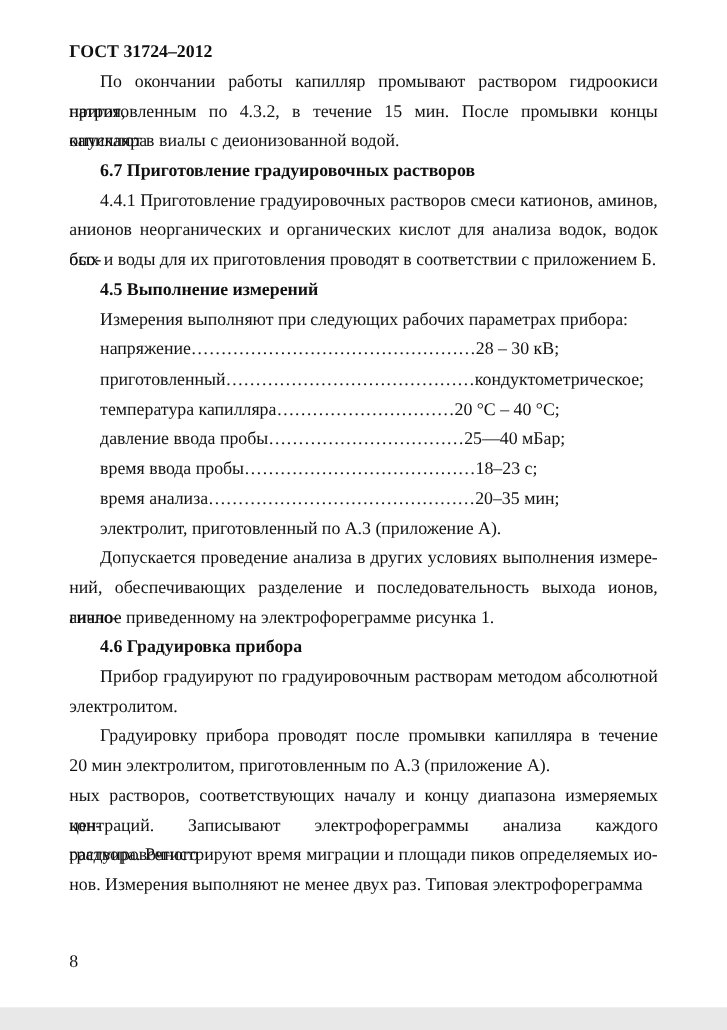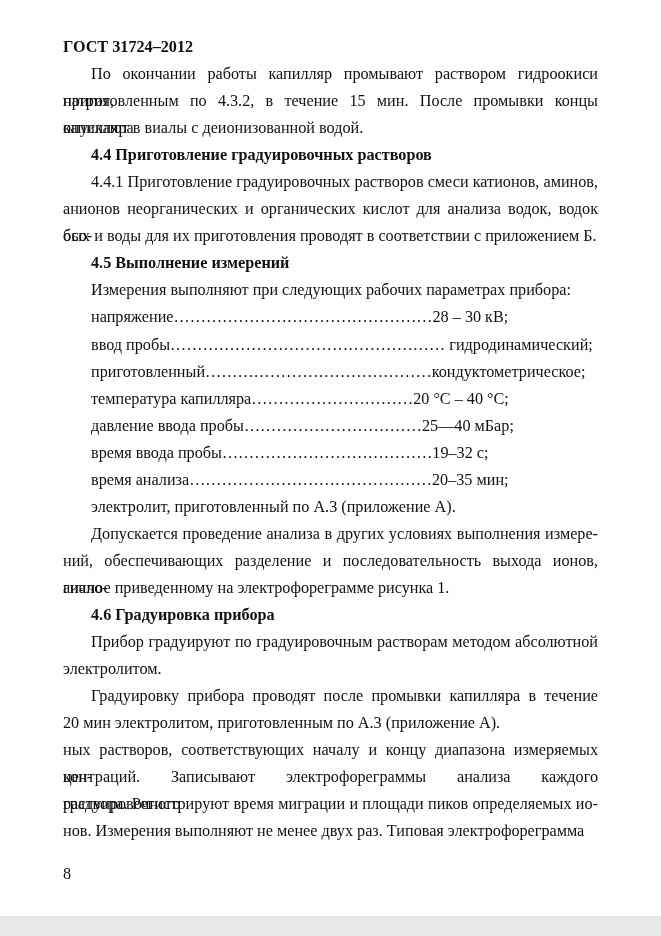--- a/index.html
+++ b/index.html
@@ -41,32 +41,31 @@
 </style>
 </head>
 <body>
 
 <div class="page">
   <div class="text-col">
     <div class="line b">ГОСТ 31724–2012</div>
     <div class="line ind j">По окончании работы капилляр промывают раствором гидроокиси натрия,</div>
     <div class="line j">приготовленным по 4.3.2, в течение 15 мин. После промывки концы капилляра</div>
     <div class="line">опускают в виалы с деионизованной водой.</div>
-    <div class="line ind b">4.4 Приготовление градуировочных растворов</div>
+    <div class="line ind b">6.7 Приготовление градуировочных растворов</div>
     <div class="line ind j">4.4.1 Приготовление градуировочных растворов смеси катионов, аминов,</div>
     <div class="line j">анионов неорганических и органических кислот для анализа водок, водок осо-</div>
     <div class="line">бых и воды для их приготовления проводят в соответствии с приложением Б.</div>
     <div class="line ind b">4.5 Выполнение измерений</div>
     <div class="line ind">Измерения выполняют при следующих рабочих параметрах прибора:</div>
     <div class="line ind">напряжение…………………………………………28 – 30 кВ;</div>
-    <div class="line ind">ввод пробы…………………………………………… гидродинамический;</div>
     <div class="line ind">приготовленный……………………………………кондуктометрическое;</div>
     <div class="line ind">температура капилляра…………………………20 °С – 40 °С;</div>
     <div class="line ind">давление ввода пробы……………………………25—40 мБар;</div>
-    <div class="line ind">время ввода пробы…………………………………19–32 с;</div>
+    <div class="line ind">время ввода пробы…………………………………18–23 с;</div>
     <div class="line ind">время анализа………………………………………20–35 мин;</div>
     <div class="line ind">электролит, приготовленный по А.3 (приложение А).</div>
     <div class="line ind j">Допускается проведение анализа в других условиях выполнения измере-</div>
     <div class="line j">ний, обеспечивающих разделение и последовательность выхода ионов, анало-</div>
     <div class="line">гичное приведенному на электрофореграмме рисунка 1.</div>
     <div class="line ind b">4.6 Градуировка прибора</div>
     <div class="line ind j">Прибор градуируют по градуировочным растворам методом абсолютной</div>
     <div class="line">электролитом.</div>
     <div class="line ind j">Градуировку прибора проводят после промывки капилляра в течение</div>
     <div class="line">20 мин электролитом, приготовленным по А.3 (приложение А).</div>

